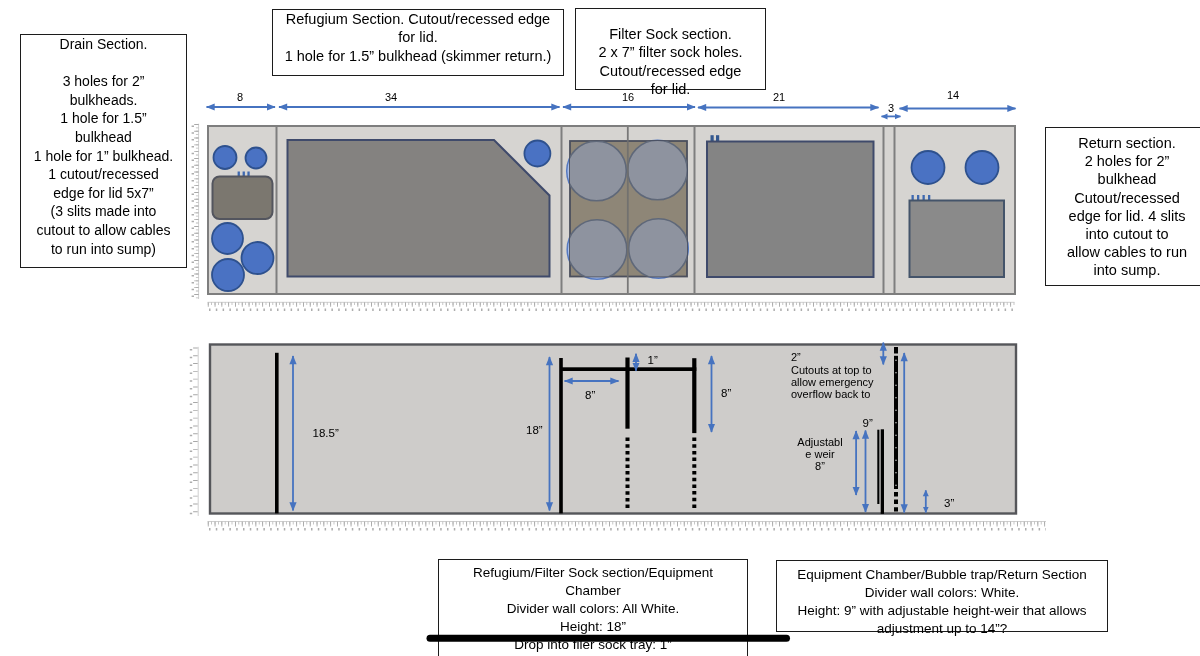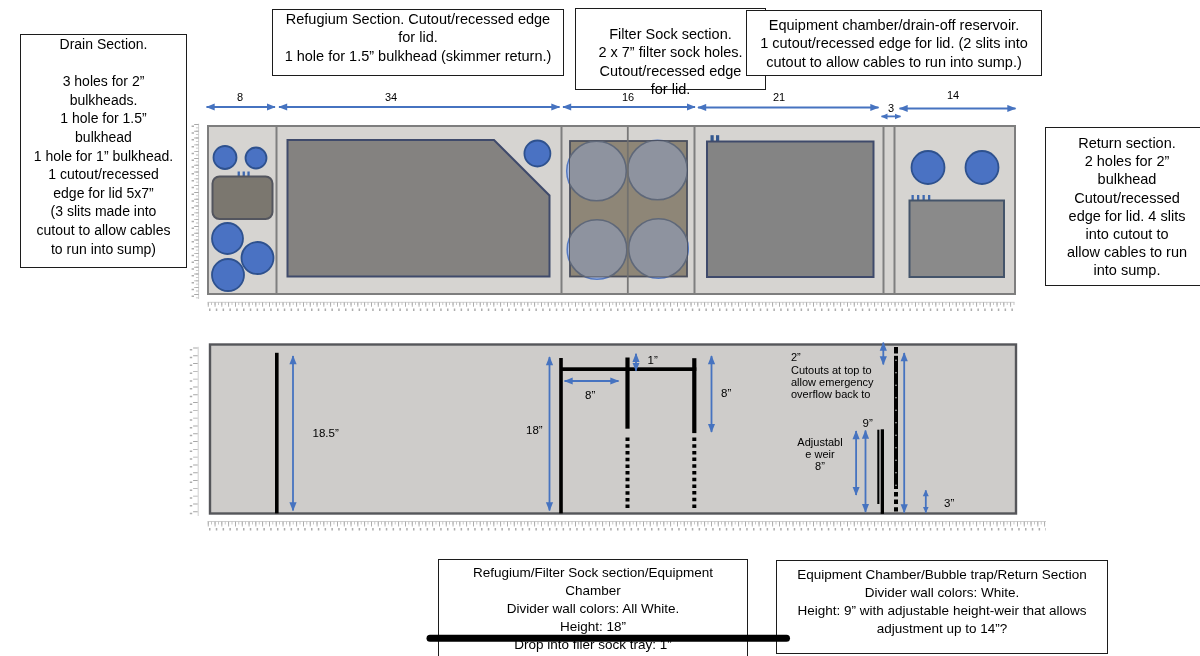--- a/index.html
+++ b/index.html
@@ -11,28 +11,27 @@
 </head>
 <body>
 <div class="page">
 
 <div class="box" style="left:20px;top:34px;width:167px;height:234px;font-size:14px;line-height:18.6px;">Drain Section.<br><br>3 holes for 2”<br>bulkheads.<br>1 hole for 1.5”<br>bulkhead<br>1 hole for 1” bulkhead.<br>1 cutout/recessed<br>edge for lid 5x7”<br>(3 slits made into<br>cutout to allow cables<br>to run into sump)</div>
 
 <div class="box" style="left:272px;top:9px;width:292px;height:67px;font-size:14.5px;line-height:18.3px;">Refugium Section. Cutout/recessed edge<br>for lid.<br>1 hole for 1.5” bulkhead (skimmer return.)</div>
 
 <div class="box" style="left:575px;top:8px;width:191px;height:82px;font-size:14.5px;line-height:18.3px;padding-top:16px;">Filter Sock section.<br>2 x 7” filter sock holes.<br>Cutout/recessed edge<br>for lid.</div>
 
-<div class="box" style="left:746px;top:10px;width:296px;height:66px;font-size:14.5px;line-height:18.3px;padding-top:5px;">Equipment chamber/drain-off reservoir.<br>1 cutout/recessed edge for lid. (2 slits into<br>cutout to allow cables to run into sump.)</div>
 
 <div class="box" style="left:1045px;top:127px;width:164px;height:159px;font-size:14.5px;line-height:18.2px;padding-top:6px;">Return section.<br>2 holes for 2”<br>bulkhead<br>Cutout/recessed<br>edge for lid. 4 slits<br>into cutout to<br>allow cables to run<br>into sump.</div>
 
 
 <div class="box" style="left:438px;top:559px;width:310px;height:101px;font-size:13.5px;line-height:18px;padding-top:4px;">Refugium/Filter Sock section/Equipment<br>Chamber<br>Divider wall colors: All White.<br>Height: 18”<br>Drop into filer sock tray: 1”</div>
 
-<div class="box" style="left:776px;top:560px;width:332px;height:94px;font-size:13.5px;line-height:18px;padding-top:5px;">Equipment Chamber/Bubble trap/Return Section<br>Divider wall colors: White.<br>Height: 9” with adjustable height-weir that allows<br>adjustment up to 14”?</div>
+<div class="box" style="left:776px;top:560px;width:332px;height:72px;font-size:13.5px;line-height:18px;padding-top:5px;">Equipment Chamber/Bubble trap/Return Section<br>Divider wall colors: White.<br>Height: 9” with adjustable height-weir that allows<br>adjustment up to 14”?</div>
 
 <div class="svgwrap">
 <svg width="1200" height="656" viewBox="0 0 1200 656">
 <defs>
   <marker id="ae" markerWidth="10" markerHeight="9" refX="8.2" refY="4" orient="auto" markerUnits="userSpaceOnUse">
             <path d="M0,0.4 L9,4 L0,7.6 z" fill="#4673c0"></path>
           </marker>
   <marker id="as" markerWidth="10" markerHeight="9" refX="0.8" refY="4" orient="auto" markerUnits="userSpaceOnUse">
             <path d="M9,0.4 L0,4 L9,7.6 z" fill="#4673c0"></path>
           </marker>

